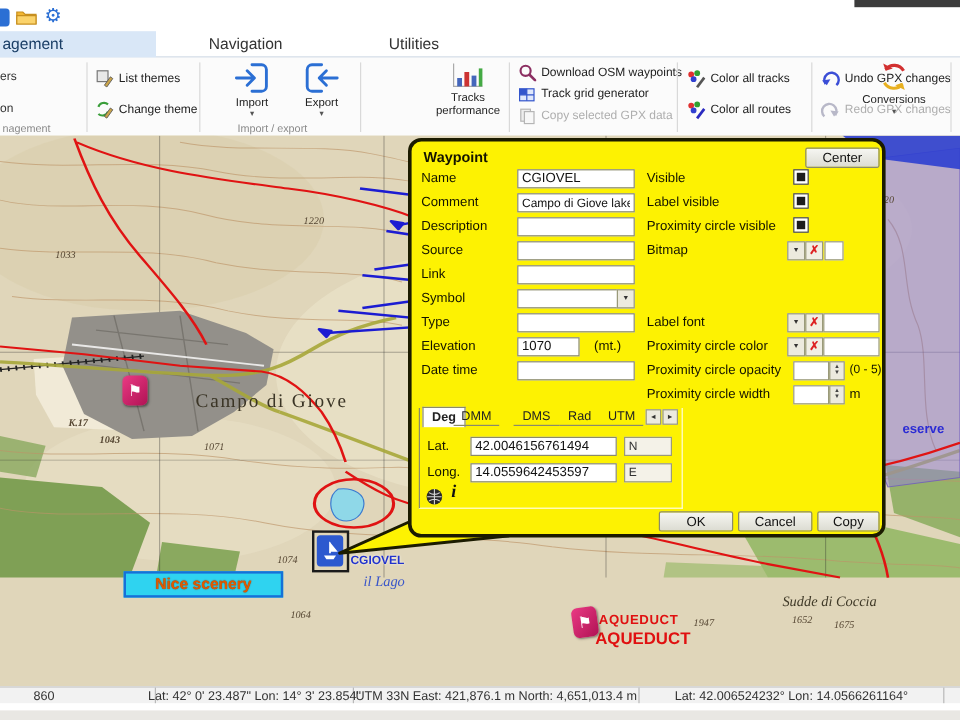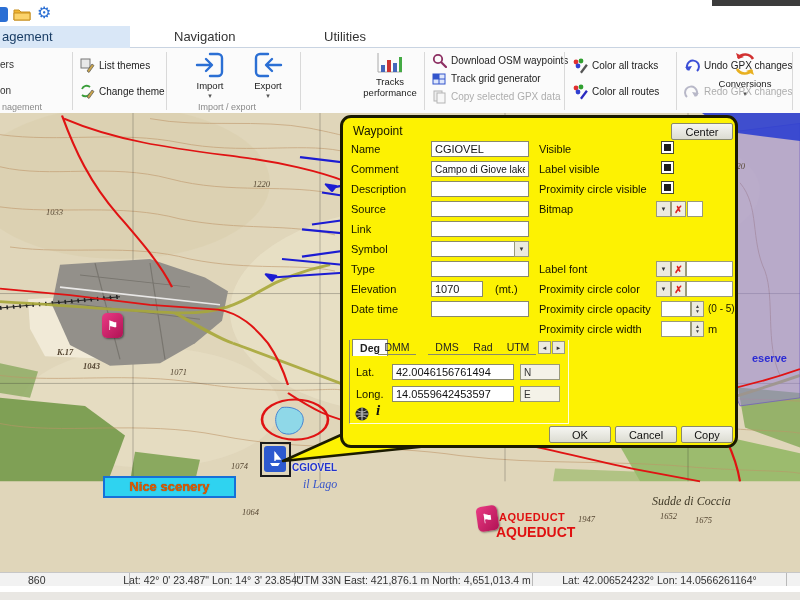--- a/index.html
+++ b/index.html
@@ -281,20 +281,21 @@
         <path d="M0,332 L70,340 L150,352 L218,358 C240,362 255,380 268,400 C278,418 284,436 288,452"></path>
         <path d="M288,462 C310,480 330,495 360,500 C400,508 440,510 480,516 L520,525 C560,535 600,548 640,558 L700,572"></path>
         <path d="M480,516 C560,500 640,480 700,465 C740,456 770,445 800,432"></path>
         <path d="M700,465 C720,500 735,535 740,572"></path>
         <ellipse cx="295" cy="495" rx="33" ry="25" stroke-width="2.6"></ellipse>
       </g>
 
       <path d="M282,480 C295,478 305,486 303,498 C301,510 292,516 283,512 C275,508 272,488 282,480 Z" fill="#8fd8e8" stroke="#3b7bd0"></path>
     </svg>
 
+    <div class="maplabel serif" style="left:163px;top:213px;font-size:16px;letter-spacing:1.5px;color:#3b3526">Campo di Giove</div>
     <div class="maplabel serif" style="left:303px;top:364px;font-size:12px;font-style:italic;color:#3a56c9">il Lago</div>
     <div class="maplabel serif" style="left:652px;top:381px;font-size:12px;font-style:italic;color:#403a28">Sudde di Coccia</div>
     <div class="maplabel" style="left:752px;top:239px;font-size:11px;font-weight:bold;color:#2b2bd4">eserve</div>
     <div class="maplabel" style="left:292px;top:349px;font-size:10px;font-weight:bold;color:#2233cc;text-shadow:0 0 2px #fff">CGIOVEL</div>
     <div class="maplabel" style="left:499px;top:398px;font-size:11px;font-weight:bold;letter-spacing:.5px;color:#e01010">AQUEDUCT</div>
     <div class="maplabel" style="left:496px;top:411px;font-size:14px;font-weight:bold;color:#e01010">AQUEDUCT</div>
     <div class="maplabel" style="left:103px;top:363px;width:133px;height:22px;background:#2fd3f0;border:2px solid #1670d8;color:#e05a00;font-weight:bold;font-size:13px;text-align:center;line-height:18px;text-shadow:0 0 1px #7a2d00">Nice scenery</div>
 
     <div class="elev" style="left:253px;top:66px">1220</div>
     <div class="elev" style="left:46px;top:94px">1033</div>
@@ -323,21 +324,21 @@
           <path d="M2,12 h10 l-2,3 h-6 z" fill="#fff"></path>
         </svg>
     </div>
   </div>
 
   <svg class="abs" id="tail" width="800" height="459" viewBox="0 113 800 459">
     <polygon points="352,430 448,444 283,461" fill="#fdf202" stroke="#1b1b00" stroke-width="2.5" stroke-linejoin="round"></polygon>
   </svg>
 
   <div class="abs" id="wpdlg">
-    <div class="lbl" style="left:10px;top:6px;font-weight:normal;font-size:12px">Waypoint</div>
+    <div class="lbl" style="left:10px;top:6px;font-weight:bold;font-size:12px">Waypoint</div>
     <div class="dlgbtn" style="left:328px;top:5px;width:62px">Center</div>
 
     <div class="lbl" style="left:8px;top:25px">Name</div>
     <input class="inp" style="left: 88px; top: 23px; width: 98px;" value="CGIOVEL">
     <div class="lbl" style="left:8px;top:45px">Comment</div>
     <input class="inp" style="left: 88px; top: 43px; width: 98px; font-size: 10px;" value="Campo di Giove lake">
     <div class="lbl" style="left:8px;top:65px">Description</div>
     <input class="inp" style="left: 88px; top: 63px; width: 98px;" value="">
     <div class="lbl" style="left:8px;top:85px">Source</div>
     <input class="inp" style="left: 88px; top: 83px; width: 98px;" value="">

